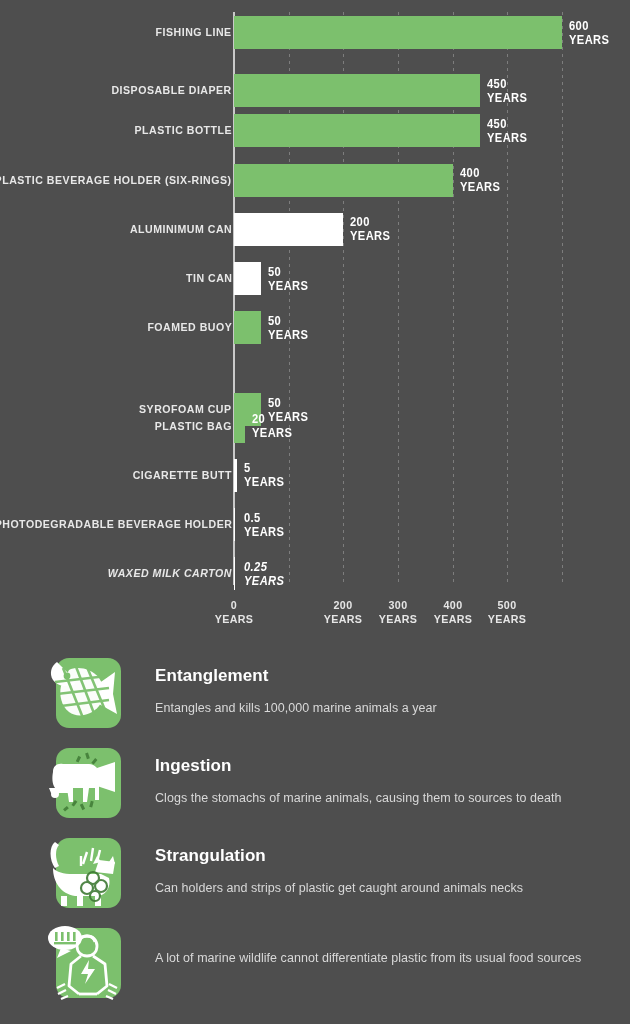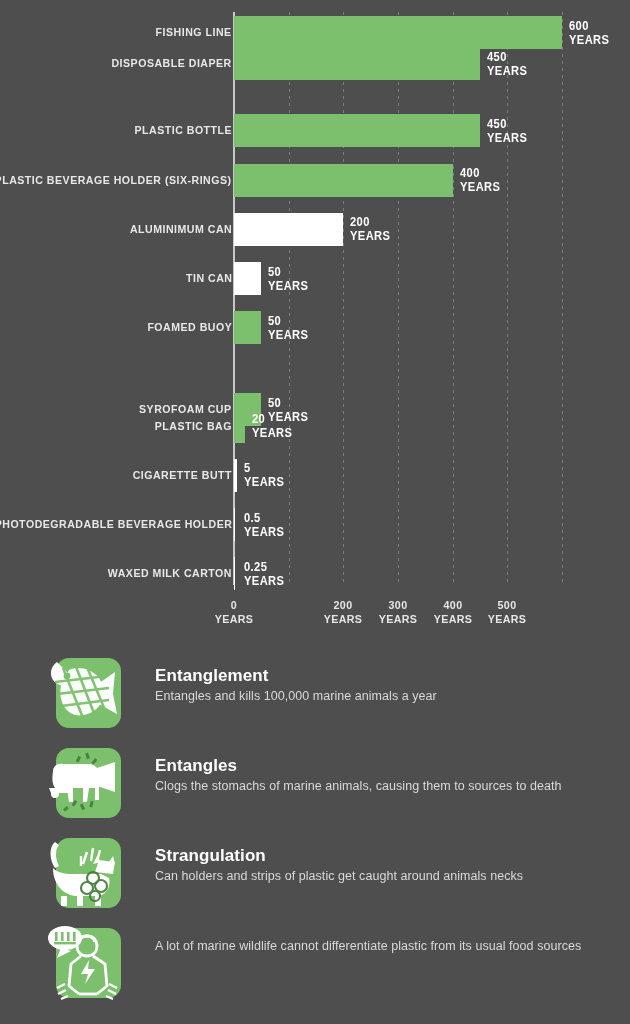--- a/index.html
+++ b/index.html
@@ -154,21 +154,21 @@
     width: 465px;
   }
   .impact-title {
     font-size: 17px;
     font-weight: 700;
     letter-spacing: .1px;
     color: #ffffff;
     line-height: 20px;
   }
   .impact-desc {
-    margin-top: 2px;
+    margin-top: 14px;
     font-size: 12.5px;
     font-weight: 400;
     letter-spacing: .05px;
     color: #d9d9d9;
     line-height: 16px;
   }
 </style>
 </head>
 <body>
 
@@ -186,21 +186,21 @@
 
   <div id="bars">
       <div class="bar-row" style="top: 16px;">
         <div class="bar-label">FISHING LINE</div>
         <div class="bar green" style="width: 328px;"></div>
         <div class="bar-value" style="left: 569.02px;">
           <span>600</span>
           <span>YEARS</span>
         </div>
       </div>
-      <div class="bar-row" style="top: 47px;">
+      <div class="bar-row" style="top: 74px;">
         <div class="bar-label">DISPOSABLE DIAPER</div>
         <div class="bar green" style="width: 246px;"></div>
         <div class="bar-value" style="left: 487.015px;">
           <span>450</span>
           <span>YEARS</span>
         </div>
       </div>
       <div class="bar-row" style="top: 114.4px;">
         <div class="bar-label">PLASTIC BOTTLE</div>
         <div class="bar green" style="width: 246px;"></div>
@@ -266,21 +266,21 @@
         </div>
       </div>
       <div class="bar-row" style="top: 508px;">
         <div class="bar-label">PHOTODEGRADABLE BEVERAGE HOLDER</div>
         <div class="bar white" style="width: 1px;"></div>
         <div class="bar-value" style="left: 244px;">
           <span>0.5</span>
           <span>YEARS</span>
         </div>
       </div>
-      <div class="bar-row" style="top: 557.2px;">
+      <div class="bar-row" style="top: 557.2px; font-style: italic;">
         <div class="bar-label">WAXED MILK CARTON</div>
         <div class="bar white" style="width: 1px;"></div>
         <div class="bar-value" style="left: 244px;">
           <span>0.25</span>
           <span>YEARS</span>
         </div>
       </div>
     </div>
 
   <div id="x-axis">
@@ -352,21 +352,21 @@
             <rect x="43" y="9" width="3" height="6" transform="rotate(-18 44 12)"></rect>
             <rect x="50" y="14" width="3" height="6" transform="rotate(40 51 17)"></rect>
             <rect x="30" y="56" width="3" height="6" transform="rotate(35 31 59)"></rect>
             <rect x="38" y="60" width="3" height="6" transform="rotate(-25 39 63)"></rect>
             <rect x="47" y="57" width="3" height="6" transform="rotate(15 48 60)"></rect>
             <rect x="22" y="62" width="3" height="5" transform="rotate(50 23 64)"></rect>
           </g>
         </svg>
       </div>
       <div class="impact-text">
-        <div class="impact-title">Entangles</div>
+        <div class="impact-title">Ingestion</div>
         <div class="impact-desc">Clogs the stomachs of marine animals, causing them to sources to death</div>
       </div>
     </div>
     <div class="impact-row" style="top: 180px;">
       <div class="impact-icon">
         <div class="icon-plate"></div>
         <svg viewBox="0 0 78 78" xmlns="http://www.w3.org/2000/svg">
           <g fill="#fff">
             <path d="M12 8 C6 12, 6 26, 12 34 L16 32 C12 25, 12 15, 16 11 Z"></path>
             <path d="M10 34 C10 48, 18 60, 32 62 L56 62 C64 60, 68 52, 66 44 L58 40 L30 40 C20 40, 14 38, 10 34 Z"></path>

